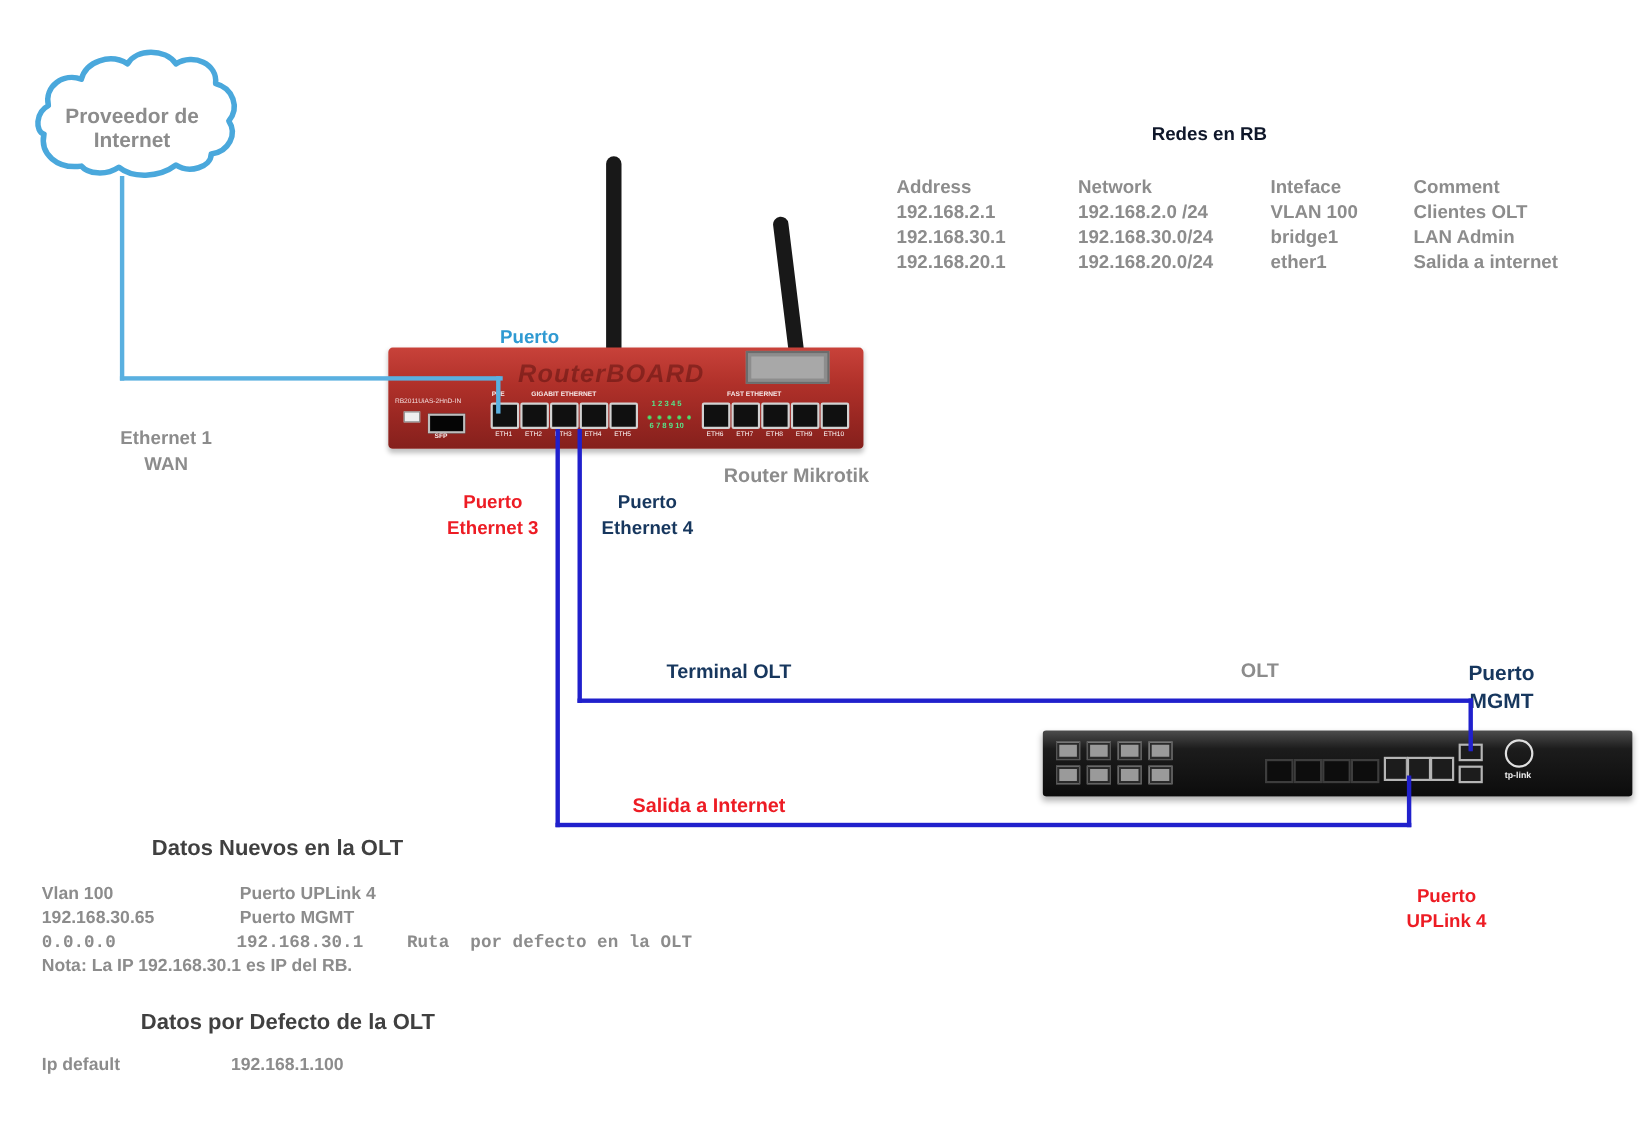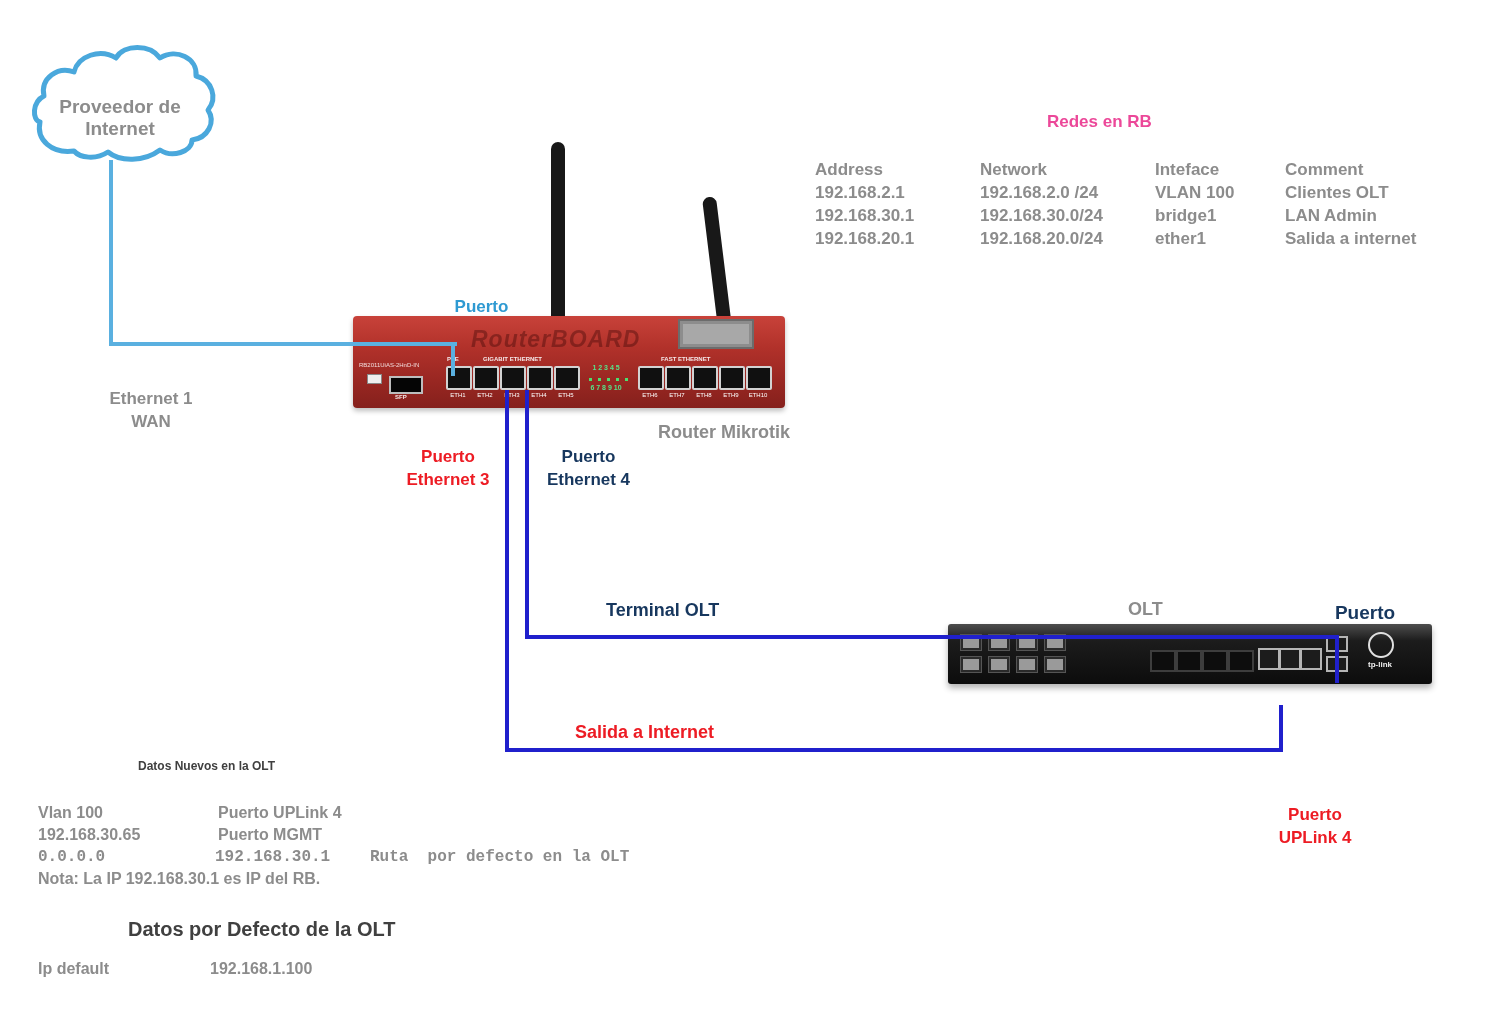--- a/index.html
+++ b/index.html
@@ -39,39 +39,39 @@
         border:2px solid #d2d2d2;border-radius:2px;}
   .port-label{position:absolute;top:76px;width:28px;font-size:6px;color:#ffffff;text-align:center;}
   .usb{position:absolute;left:14px;top:58px;width:13px;height:8px;background:#efefef;border:1px solid #888;}
   .sfp{position:absolute;left:36px;top:60px;width:30px;height:14px;background:#050505;border:2px solid #bdbdbd;}
   .led-block{position:absolute;left:229px;top:47px;width:48px;text-align:center;color:#57e389;
              font-size:7px;font-weight:bold;line-height:9px;}
   .led-dots{height:9px;margin:1px 2px;background-image:radial-gradient(circle,#4cdf6e 0 1.5px,transparent 2px);
             background-size:9px 9px;background-position:2px 2px;}
 
   
-  .olt{position:absolute;left:948px;top:624px;width:484px;height:60px;z-index:3;
+  .olt{position:absolute;left:948px;top:664px;width:536px;height:60px;z-index:3;
        background:linear-gradient(180deg,#4d4d4d 0%,#1c1c1c 28%,#0c0c0c 100%);
        border-radius:3px;box-shadow:0 4px 6px rgba(0,0,0,.3);}
   .sfp-grid{position:absolute;left:12px;top:10px;display:grid;grid-template-columns:repeat(4,22px);
             grid-auto-rows:18px;column-gap:6px;row-gap:4px;}
   .sfp-cage{width:20px;height:15px;background:#9a9a9a;border:1px solid #555;
             box-shadow:inset 0 0 0 2px #2a2a2a;}
   .olt-midport{position:absolute;top:26px;width:22px;height:18px;background:#0d0d0d;border:2px solid #3d3d3d;}
   .rj45{position:absolute;top:24px;width:18px;height:18px;background:#1c1c1c;border:2px solid #b5b5b5;}
   .mgmt-port{position:absolute;left:378px;width:18px;height:12px;background:#1c1c1c;border:2px solid #b5b5b5;}
   .olt-logo{position:absolute;left:420px;top:8px;width:22px;height:22px;border:2px solid #e0e0e0;border-radius:50%;}
   .olt-brand{position:absolute;left:404px;top:36px;width:56px;text-align:center;
              font-size:8px;font-weight:bold;color:#eeeeee;}
 
   
   .rb-table{position:absolute;left:815px;top:158px;display:grid;
             grid-template-columns:165px 175px 130px 210px;
             font-size:17px;font-weight:bold;color:#8c8c8c;line-height:23px;}
-  .rb-title{position:absolute;left:1047px;top:112px;font-size:17px;font-weight:bold;color:#ec4899;}
+  .rb-title{position:absolute;left:1047px;top:112px;font-size:17px;font-weight:bold;color:#0f172a;}
 
   
   .datarow{position:absolute;left:38px;width:760px;height:22px;font-size:16px;font-weight:bold;color:#8c8c8c;}
   .datarow span{position:absolute;white-space:pre-wrap;}
 </style>
 </head>
 <body>
 
 <div class="canvas">
 
@@ -193,21 +193,21 @@
     <div>192.168.30.1</div>
     <div>192.168.30.0/24</div>
     <div>bridge1</div>
     <div>LAN Admin</div>
     <div>192.168.20.1</div>
     <div>192.168.20.0/24</div>
     <div>ether1</div>
     <div>Salida a internet</div>
   </div>
 
-  <div class="lbl c-dark" style="left:138px;top:758px;font-size:12px;">Datos Nuevos en  la OLT</div>
+  <div class="lbl c-dark" style="left:138px;top:758px;font-size:20px;">Datos Nuevos en  la OLT</div>
   <div class="datarow" style="top:804px;">
     <span style="left:0;">Vlan 100</span>
     <span style="left:180px;">Puerto UPLink 4</span>
   </div>
   <div class="datarow" style="top:826px;">
     <span style="left:0;">192.168.30.65</span>
     <span style="left:180px;">Puerto MGMT</span>
   </div>
   <div class="datarow" style="top:848px;font-family:Liberation Mono, monospace;">
     <span style="left:0;">0.0.0.0</span>

